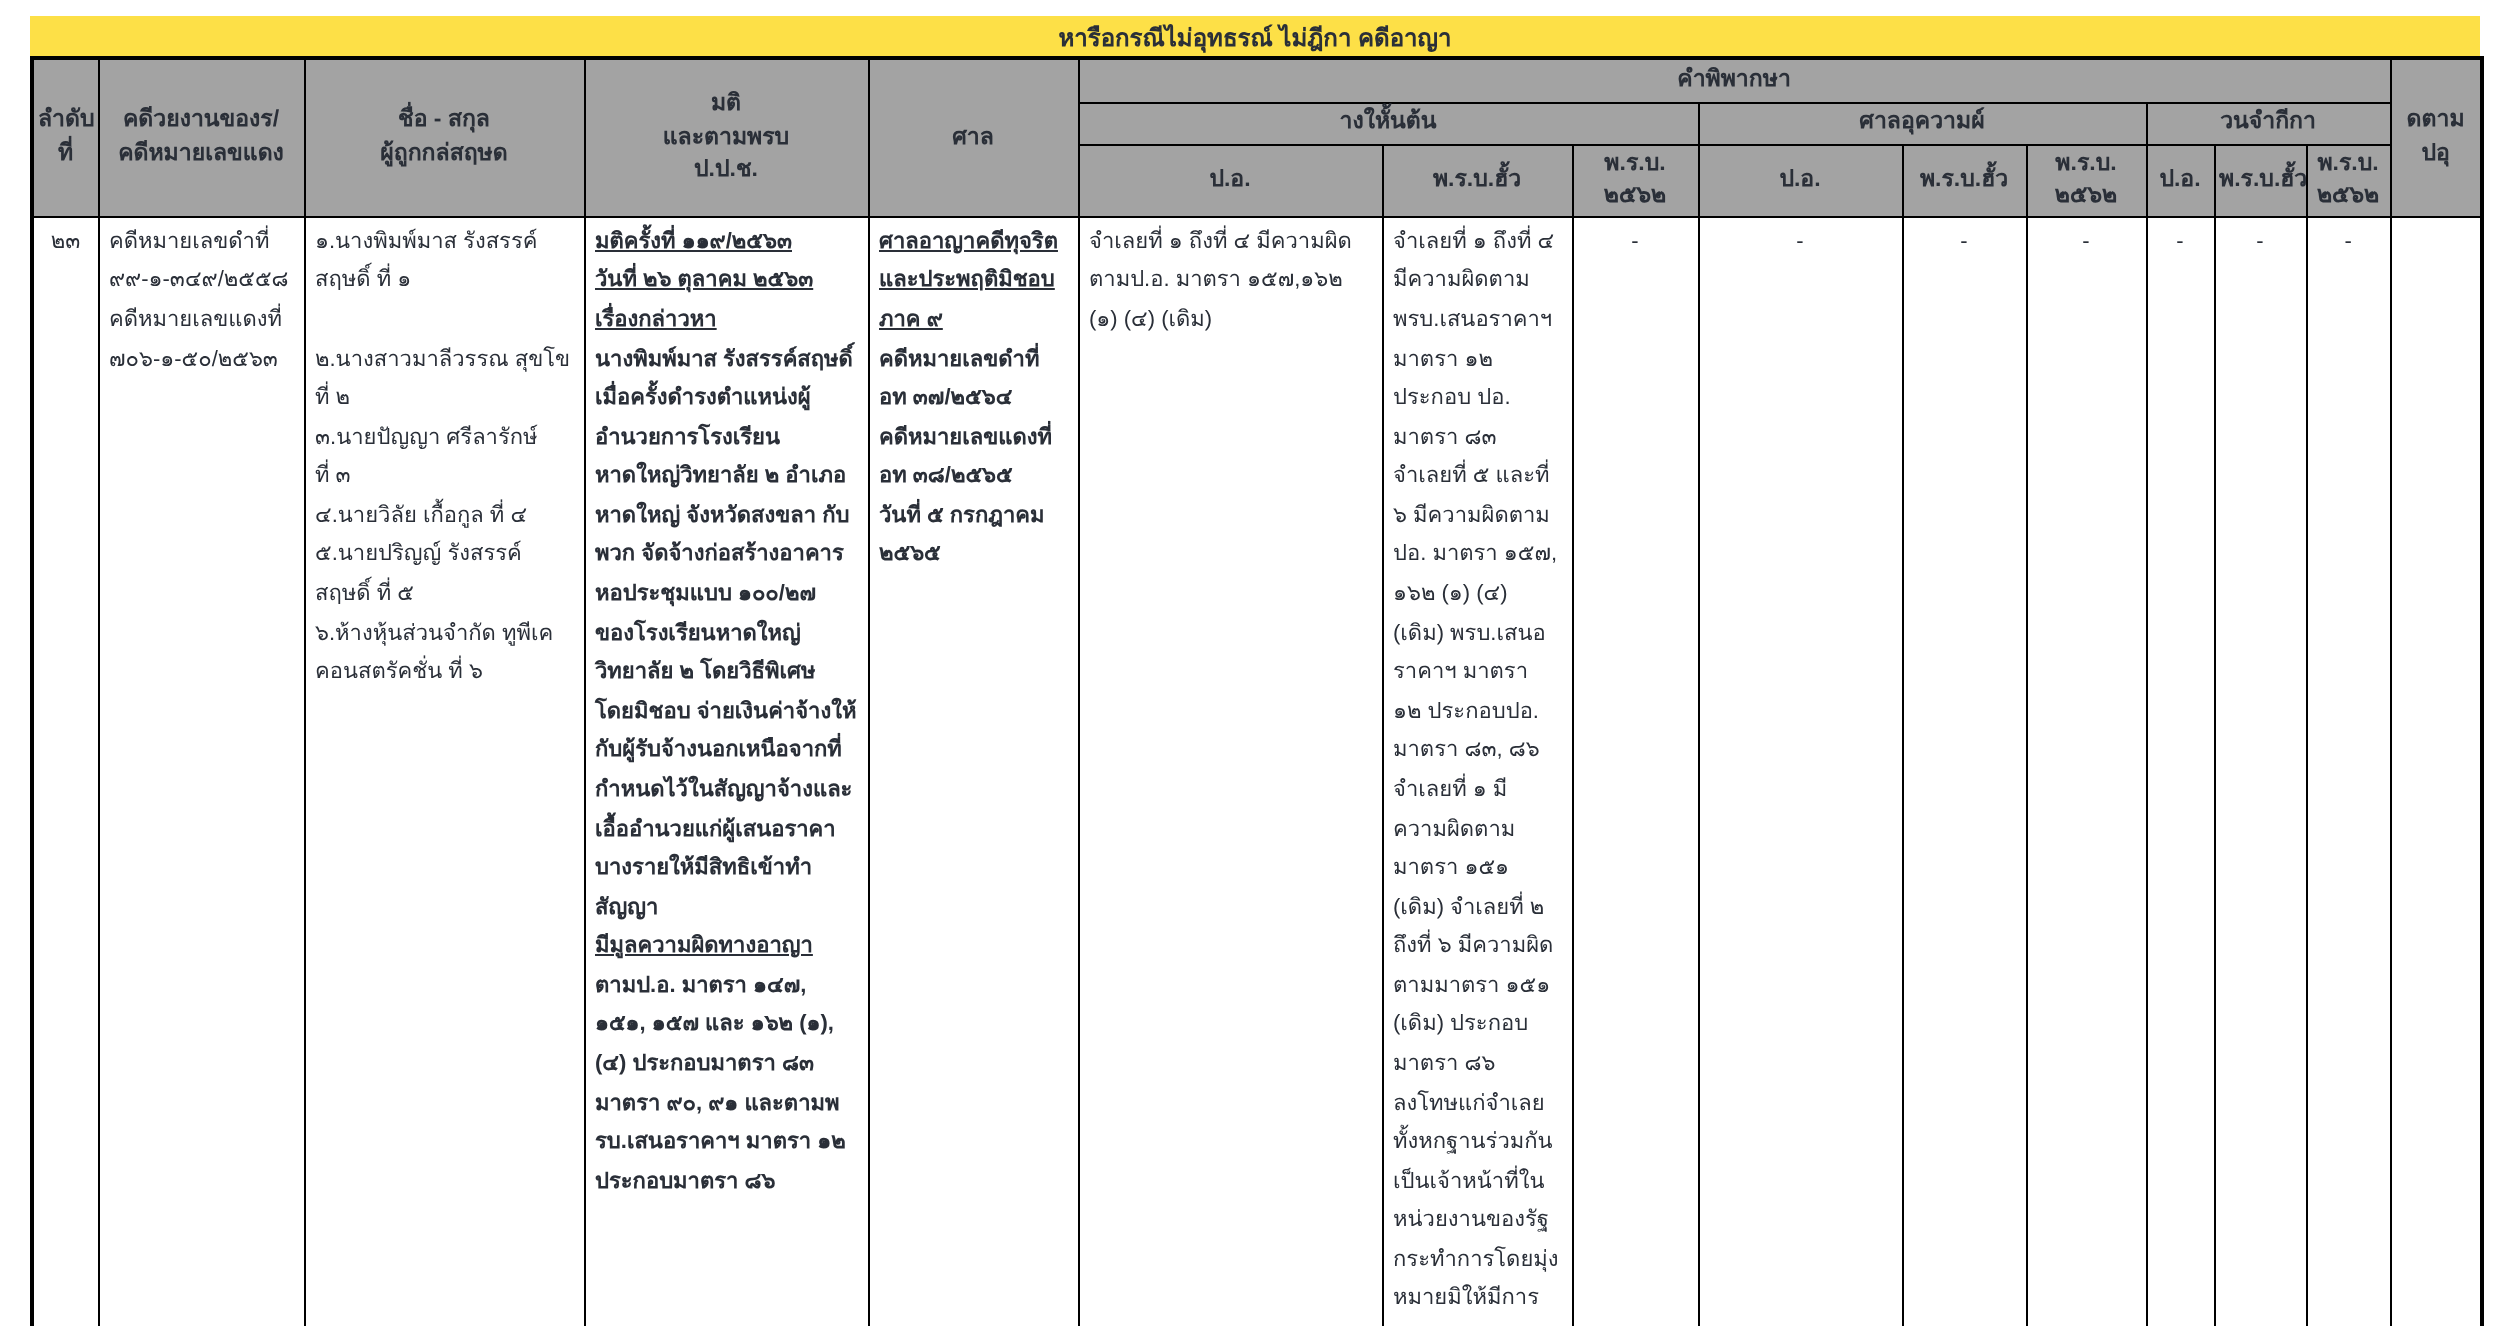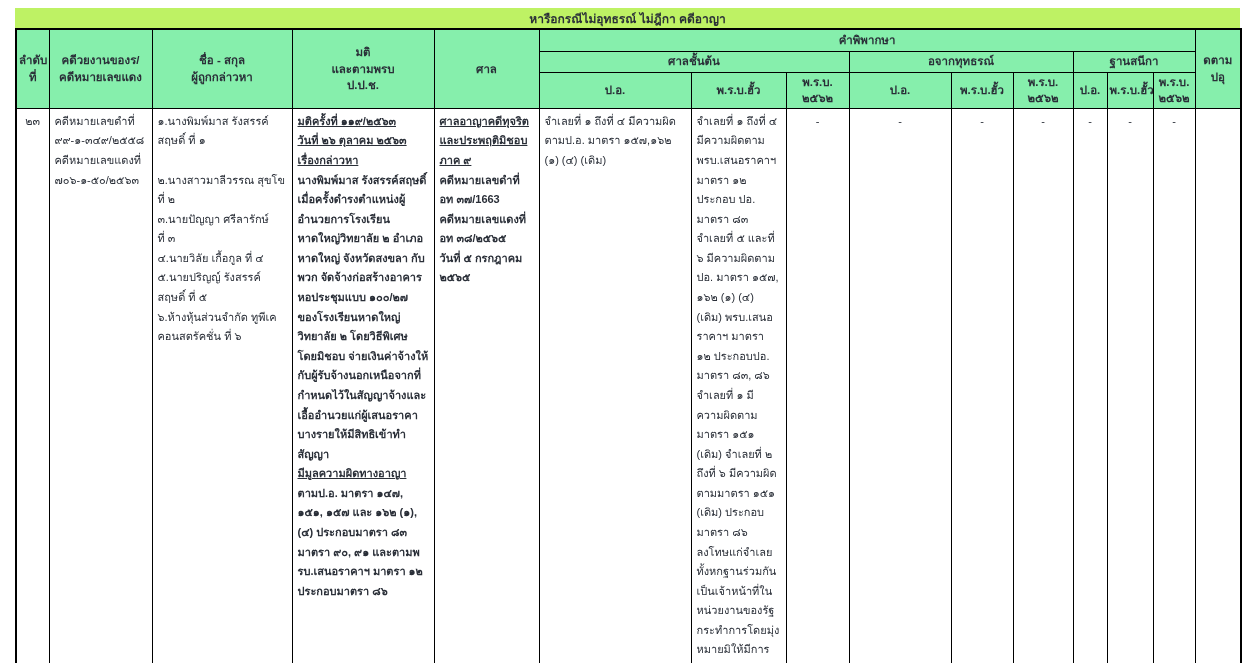--- a/index.html
+++ b/index.html
@@ -1,24 +1,24 @@
 <!DOCTYPE html>
 <html><head>
 <meta charset="utf-8">
 <style>
   * { margin:0; padding:0; box-sizing:border-box; }
   html,body { width:1254px; height:663px; background:#ffffff; overflow:hidden;
     font-family:"Liberation Sans","DejaVu Sans",sans-serif; color:#2a2f38; }
   .sheet { position:absolute; left:15px; top:8px; width:1225px; }
-  .title-bar { height:20px; background:#bef264; display:flex; align-items:center;
+  .title-bar { height:20px; background:#fde047; display:flex; align-items:center;
     justify-content:center; font-size:12px; font-weight:bold; }
   table { border-collapse:collapse; table-layout:fixed; width:1225px; }
   table, td, th { border:1px solid #000; }
   table { border-width:2px; }
-  th { background:#86efac; font-size:11.5px; font-weight:bold; text-align:center;
+  th { background:#a3a3a3; font-size:11.5px; font-weight:bold; text-align:center;
     vertical-align:middle; white-space:pre-line; line-height:1.45; padding:1px 2px; }
   td { vertical-align:top; font-size:11px; line-height:1.78; padding:3px 5px;
     white-space:pre-line; overflow:hidden; }
   tr.h1 { height:22px; } tr.h2 { height:21px; } tr.h3 { height:22px; }
   tr.data { height:537px; }
   td.center { text-align:center; }
   .seg { white-space:pre-line;font-weight:bold; }
   .seg.b { font-weight:bold;text-decoration:underline; }
 </style>
 </head>
@@ -45,32 +45,32 @@
         <col style="width:42px">
         <col style="width:46px">
     </colgroup>
     <tbody>
         <tr class="h1">
       <th rowspan="3">ลำดับ
 ที่</th>
       <th rowspan="3">คดีวยงานของร/
 คดีหมายเลขแดง</th>
       <th rowspan="3">ชื่อ - สกุล
-ผู้ถูกกล่าวหา</th>
+ผู้ถูกกล่สฤษด</th>
       <th rowspan="3">มติ
 และตามพรบ
 ป.ป.ช.</th>
       <th rowspan="3">ศาล</th>
       <th colspan="9">คำพิพากษา</th>
       <th rowspan="3">ดตามปอุ</th>
     </tr>
     <tr class="h2">
-      <th colspan="3">ศาลชั้นต้น</th>
-      <th colspan="3">อจากทุทธรณ์</th>
-      <th colspan="3">ฐานสนีกา</th>
+      <th colspan="3">างใหั้นต้น</th>
+      <th colspan="3">ศาลอุความผ์</th>
+      <th colspan="3">วนจำกีกา</th>
     </tr>
     <tr class="h3">
       <th>ป.อ.</th>
       <th>พ.ร.บ.ฮั้ว</th>
       <th>พ.ร.บ. ๒๕๖๒</th>
       <th>ป.อ.</th>
       <th>พ.ร.บ.ฮั้ว</th>
       <th>พ.ร.บ. ๒๕๖๒</th>
       <th>ป.อ.</th>
       <th>พ.ร.บ.ฮั้ว</th>
@@ -84,21 +84,21 @@
 
 ๒.นางสาวมาลีวรรณ สุขโข
 ที่ ๒
 ๓.นายปัญญา ศรีลารักษ์
 ที่ ๓
 ๔.นายวิลัย เกื้อกูล ที่ ๔
 ๕.นายปริญญ์ รังสรรค์สฤษดิ์ ที่ ๕
 ๖.ห้างหุ้นส่วนจำกัด ทูพีเค คอนสตรัคชั่น ที่ ๖</td>
       <td><div class="seg b">มติครั้งที่ ๑๑๙/๒๕๖๓</div><div class="seg b">วันที่ ๒๖ ตุลาคม ๒๕๖๓</div><div class="seg b">เรื่องกล่าวหา</div><div class="seg">นางพิมพ์มาส  รังสรรค์สฤษดิ์ เมื่อครั้งดำรงตำแหน่งผู้อำนวยการโรงเรียนหาดใหญ่วิทยาลัย ๒ อำเภอหาดใหญ่ จังหวัดสงขลา กับพวก จัดจ้างก่อสร้างอาคารหอประชุมแบบ ๑๐๐/๒๗ ของโรงเรียนหาดใหญ่วิทยาลัย ๒ โดยวิธีพิเศษ โดยมิชอบ จ่ายเงินค่าจ้างให้กับผู้รับจ้างนอกเหนือจากที่กำหนดไว้ในสัญญาจ้างและเอื้ออำนวยแก่ผู้เสนอราคาบางรายให้มีสิทธิเข้าทำสัญญา</div><div class="seg b">มีมูลความผิดทางอาญา</div><div class="seg">ตามป.อ. มาตรา ๑๔๗, ๑๕๑, ๑๕๗ และ ๑๖๒ (๑), (๔) ประกอบมาตรา ๘๓ มาตรา ๙๐, ๙๑ และตามพรบ.เสนอราคาฯ มาตรา ๑๒ ประกอบมาตรา ๘๖</div></td>
       <td><div class="seg b">ศาลอาญาคดีทุจริตและประพฤติมิชอบภาค ๙</div><div class="seg">คดีหมายเลขดำที่
-อท ๓๗/1663
+อท ๓๗/๒๕๖๔
 คดีหมายเลขแดงที่
 อท ๓๘/๒๕๖๕
 วันที่ ๕ กรกฎาคม ๒๕๖๕</div></td>
       <td>จำเลยที่ ๑ ถึงที่ ๔ มีความผิดตามป.อ. มาตรา ๑๕๗,๑๖๒ (๑) (๔) (เดิม)</td>
       <td>จำเลยที่ ๑ ถึงที่ ๔ มีความผิดตาม พรบ.เสนอราคาฯ มาตรา ๑๒ ประกอบ ปอ. มาตรา ๘๓ จำเลยที่ ๕ และที่ ๖ มีความผิดตามปอ. มาตรา ๑๕๗, ๑๖๒ (๑) (๔) (เดิม) พรบ.เสนอราคาฯ มาตรา ๑๒ ประกอบปอ. มาตรา ๘๓, ๘๖ จำเลยที่ ๑ มีความผิดตามมาตรา ๑๕๑ (เดิม) จำเลยที่ ๒ ถึงที่ ๖ มีความผิดตามมาตรา ๑๕๑ (เดิม) ประกอบมาตรา ๘๖ ลงโทษแก่จำเลยทั้งหกฐานร่วมกันเป็นเจ้าหน้าที่ในหน่วยงานของรัฐกระทำการโดยมุ่งหมายมิให้มีการแข่งขันราคาอย่างเป็นธรรม จำคุกจำเลยที่ ๑ ถึงที่ ๔ คนละ ๕ ปี ฐานสนับสนุนเจ้าหน้าที่ในหน่วยงานของรัฐกระทำการโดยมุ่งหมายมิให้มีการแข่งขันราคาอย่างเป็นธรรม จำคุกจำเลยที่ ๕ มีกำหนด ๓ ปี ๔ เดือน และปรับจำเลยที่ ๖ เป็นเงิน ๒๐๐,๐๐๐</td>
       <td class="center">-</td>
       <td class="center">-</td>
       <td class="center">-</td>
       <td class="center">-</td>
       <td class="center">-</td>

